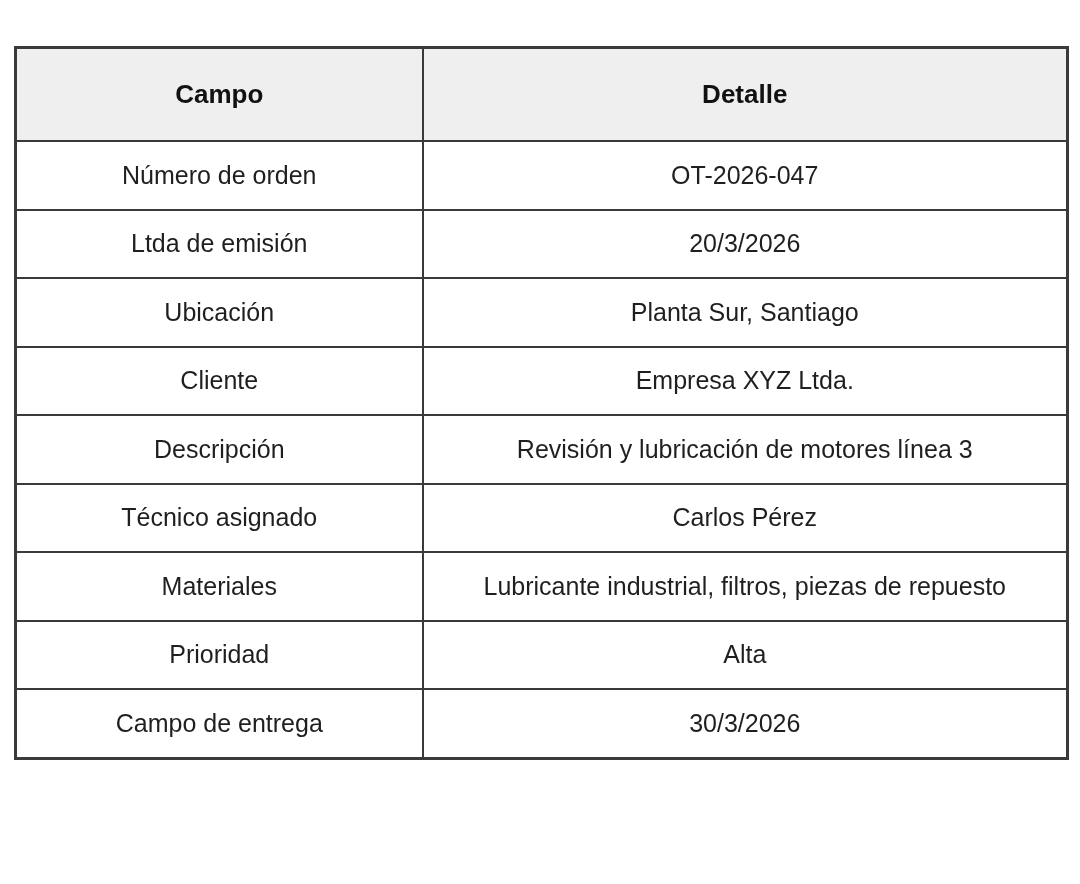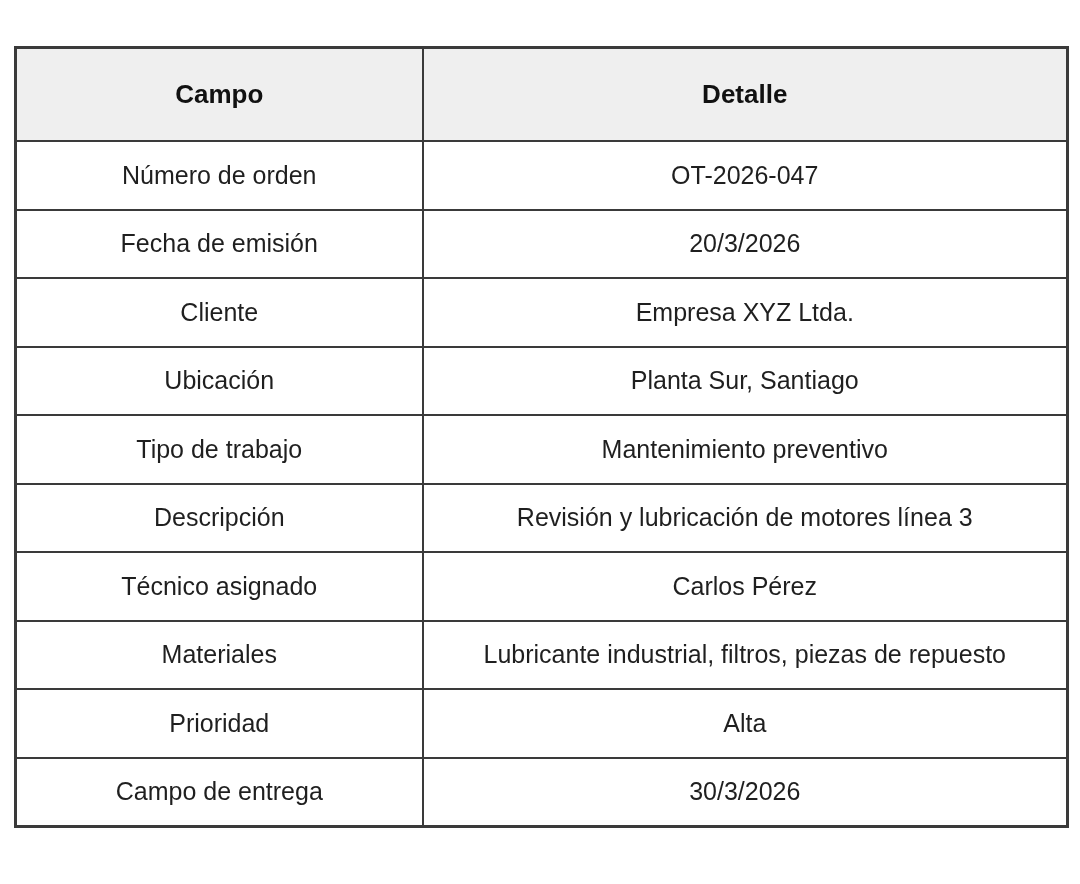--- a/index.html
+++ b/index.html
@@ -68,34 +68,30 @@
         <th>Detalle</th>
       </tr>
     </thead>
     <tbody id="table-body">
 
     <tr>
           <td>Número de orden</td>
           <td>OT-2026-047</td>
         </tr>
         <tr>
-          <td>Fecha de emisión</td>
+          <td>Ltda de emisión</td>
           <td>20/3/2026</td>
-        </tr>
-        <tr>
-          <td>Cliente</td>
-          <td>Empresa XYZ Ltda.</td>
         </tr>
         <tr>
           <td>Ubicación</td>
           <td>Planta Sur, Santiago</td>
         </tr>
         <tr>
-          <td>Tipo de trabajo</td>
-          <td>Mantenimiento preventivo</td>
+          <td>Cliente</td>
+          <td>Empresa XYZ Ltda.</td>
         </tr>
         <tr>
           <td>Descripción</td>
           <td>Revisión y lubricación de motores línea 3</td>
         </tr>
         <tr>
           <td>Técnico asignado</td>
           <td>Carlos Pérez</td>
         </tr>
         <tr>

